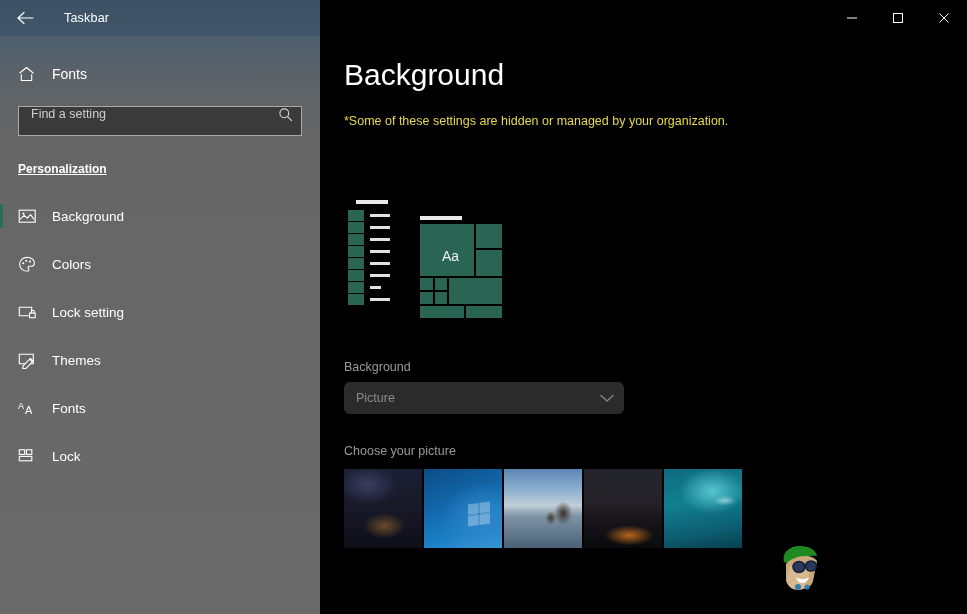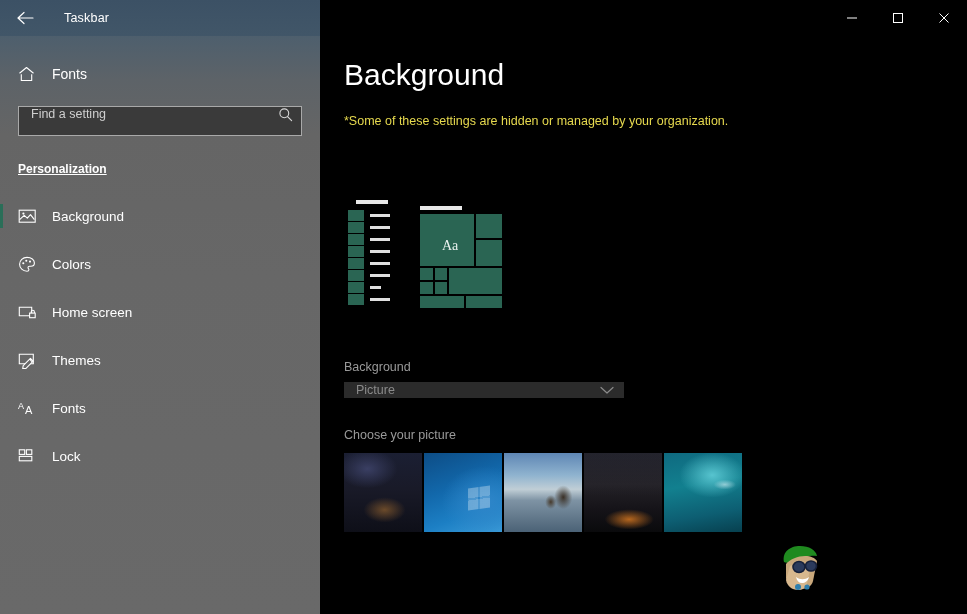--- a/index.html
+++ b/index.html
@@ -96,36 +96,37 @@
   
   .preview { position:relative; margin-top:66px; height:118px; width:300px; }
   .pv-left { position:absolute; left:4px; top:0; width:42px; height:110px; }
   .pv-left .bar {
     position:absolute; left:8px; top:6px; width:32px; height:4px; background:#e8e8e8;
   }
   .pv-left .row { position:absolute; left:0; display:flex; align-items:center; }
   .pv-left .sq { width:16px; height:11px; background:#2a6553; }
   .pv-left .ln { height:3px; background:#e0e0e0; margin-left:6px; }
 
-  .pv-right { position:absolute; left:76px; top:6px; width:100px; height:112px;font-family:Liberation Serif, serif; }
+  .pv-right { position:absolute; left:76px; top:16px; width:100px; height:112px; }
   .pv-right .bar {
     position:absolute; left:0; top:6px; width:42px; height:4px; background:#e8e8e8;
   }
   .pv-right .tile { position:absolute; background:#2a6553; }
   .pv-right .aa {
     position:absolute; color:#eaf2ef; font-size:14px;
     left:22px; top:38px;
   }
 
   
   .field-label { margin-top:48px; font-size:12.5px; color:#9a9a9a; }
   .dropdown {
-    margin-top:8px; width:280px; height:16px; background:#2b2b2b;
+    margin-top:8px; width:280px; height:32px; background:#2b2b2b;
     display:flex; align-items:center; justify-content:space-between;
     padding:0 10px 0 12px;
+    border-radius:6px;
   }
   .dropdown .val { font-size:12.5px; color:#8a8a8a; }
   .dropdown .chev { color:#8a8a8a; display:flex; align-items:center; }
 
   
   .pic-label { margin-top:30px; font-size:12.5px; color:#9a9a9a; }
   .thumbs { margin-top:11px; display:flex; gap:2px; }
   .thumb { width:78px; height:79px; position:relative; overflow:hidden; }
 
   .t1 { background:
@@ -264,21 +265,21 @@
 
       <div class="navitem">
 
         <span class="ico">
           <svg width="19" height="16" viewBox="0 0 19 16" fill="none">
             <path d="M1.3 3.2h12.4v8.6H1.3z" stroke="#fff" stroke-width="1.1"></path>
             <rect x="11.6" y="9.1" width="5.6" height="4.6" fill="#696969" stroke="#fff" stroke-width="1.1"></rect>
             <path d="M13.2 9.1V7.9a1.6 1.6 0 013.2 0v1.2" stroke="#fff" stroke-width="1.1"></path>
           </svg>
         </span>
-        <span class="lbl">Home screen</span>
+        <span class="lbl">Lock setting</span>
       </div>
 
       <div class="navitem">
 
         <span class="ico">
           <svg width="19" height="17" viewBox="0 0 19 17" fill="none">
             <path d="M1.3 2.3h14v9.4h-14z" stroke="#fff" stroke-width="1.1"></path>
             <path d="M5.2 13.6l7.2-7.2 2.8 2.8-7.2 7.2-3.3.5z" fill="#696969" stroke="#fff" stroke-width="1.1" stroke-linejoin="round"></path>
             <path d="M11.6 7.2l2.8 2.8" stroke="#fff" stroke-width="1.1"></path>
           </svg>

